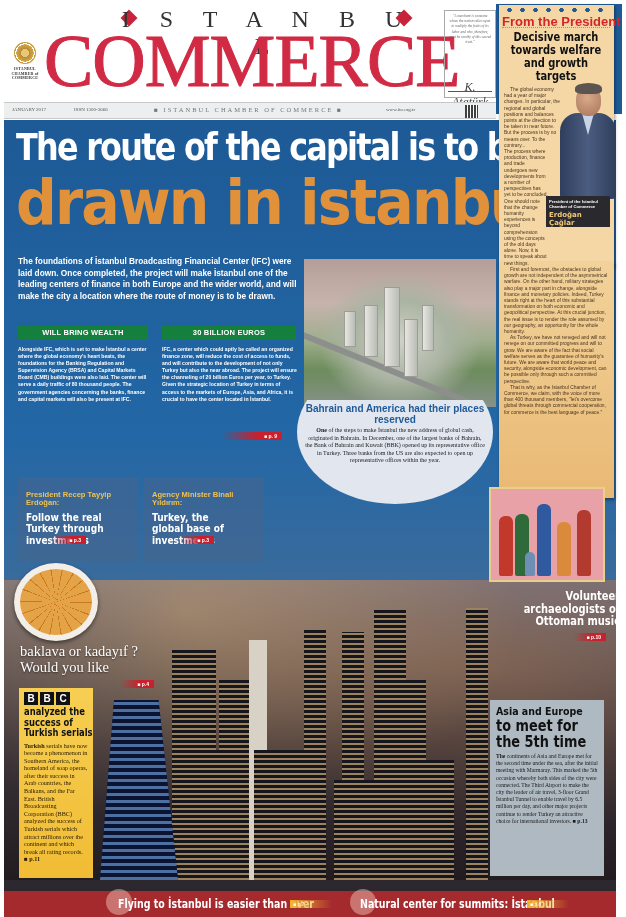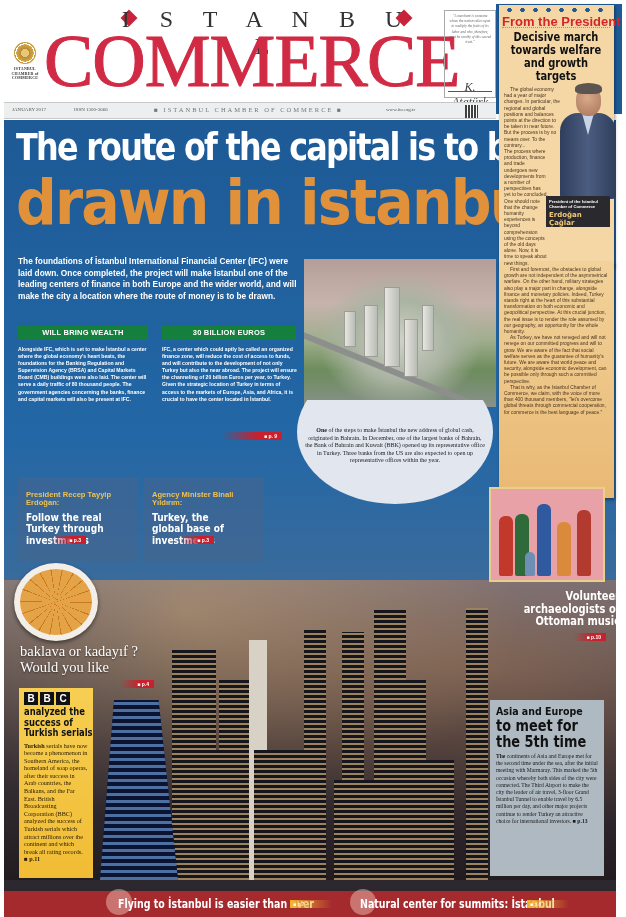--- a/index.html
+++ b/index.html
@@ -152,39 +152,40 @@
   <span style="left:382px">www.ito.org.tr</span>
   <div class="qr"></div>
 </div>
 
 <div class="blue-panel"></div>
 <div class="right-edge"></div>
 
 <div class="headline-1">The route of the capital is to be</div>
 <div class="headline-2">drawn in istanbul</div>
 
-<div class="intro">The foundations of İstanbul International Financial Center (IFC) were laid down. Once completed, the project will make İstanbul one of the leading centers of finance in both Europe and the wider world, and will make the city a location where the route of money is to be drawn.</div>
+<div class="intro">The foundations of İstanbul Broadcasting Financial Center (IFC) were laid down. Once completed, the project will make İstanbul one of the leading centers of finance in both Europe and the wider world, and will make the city a location where the route of money is to be drawn.</div>
 
 <div class="section-tag" style="left:18px;width:130px">WILL BRING WEALTH</div>
 <div class="section-tag" style="left:162px;width:134px">30 BILLION EUROS</div>
 <div class="col-text" style="left:18px;width:130px">Alongside IFC, which is set to make İstanbul a center where the global economy's heart beats, the foundations for the Banking Regulation and Supervision Agency (BRSA) and Capital Markets Board (CMB) buildings were also laid. The center will serve a daily traffic of 80 thousand people. The government agencies concerning the banks, finance and capital markets will also be present at IFC.</div>
 <div class="col-text" style="left:162px;width:136px">IFC, a center which could aptly be called an organized finance zone, will reduce the cost of access to funds, and will contribute to the development of not only Turkey but also the near abroad. The project will ensure the channeling of 20 billion Euros per year, to Turkey. Given the strategic location of Turkey in terms of access to the markets of Europe, Asia, and Africa, it is crucial to have the center located in İstanbul.</div>
 <div class="page-ref" style="left:222px;top:432px;width:60px">■ p. 9</div>
 
 <div class="ifc-photo">
   <div class="road"></div>
   <div class="tower" style="left:80px;width:16px;height:80px"></div>
   <div class="tower" style="left:100px;width:14px;height:58px;bottom:30px"></div>
   <div class="tower" style="left:60px;width:14px;height:52px;bottom:50px"></div>
   <div class="tower" style="left:118px;width:12px;height:46px;bottom:56px"></div>
   <div class="tower" style="left:40px;width:12px;height:36px;bottom:60px"></div>
 </div>
 
 <div class="bahrain-wrap">
   <div class="bahrain-bg"></div>
+  <div class="bahrain-title">Bahrain and America had their places reserved</div>
   <div class="bahrain-body"><b>One</b><span> of the steps to make İstanbul the new address of global cash, originated in Bahrain. In December, one of the largest banks of Bahrain, the Bank of Bahrain and Kuwait (BBK) opened up its representative office in Turkey. Three banks from the US are also expected to open up representative offices within the year.</span></div>
 </div>
 
 <div class="card" style="left:18px">
   <div class="card-kicker">President Recep Tayyip Erdoğan:</div>
   <div class="card-title">Follow the real</div>
   <div class="card-title" style="margin-top:0">Turkey through</div>
   <div class="card-title" style="margin-top:0">investments</div>
 </div>
 <div class="page-ref" style="left:52px;top:536px;width:34px">■ p.3</div>

